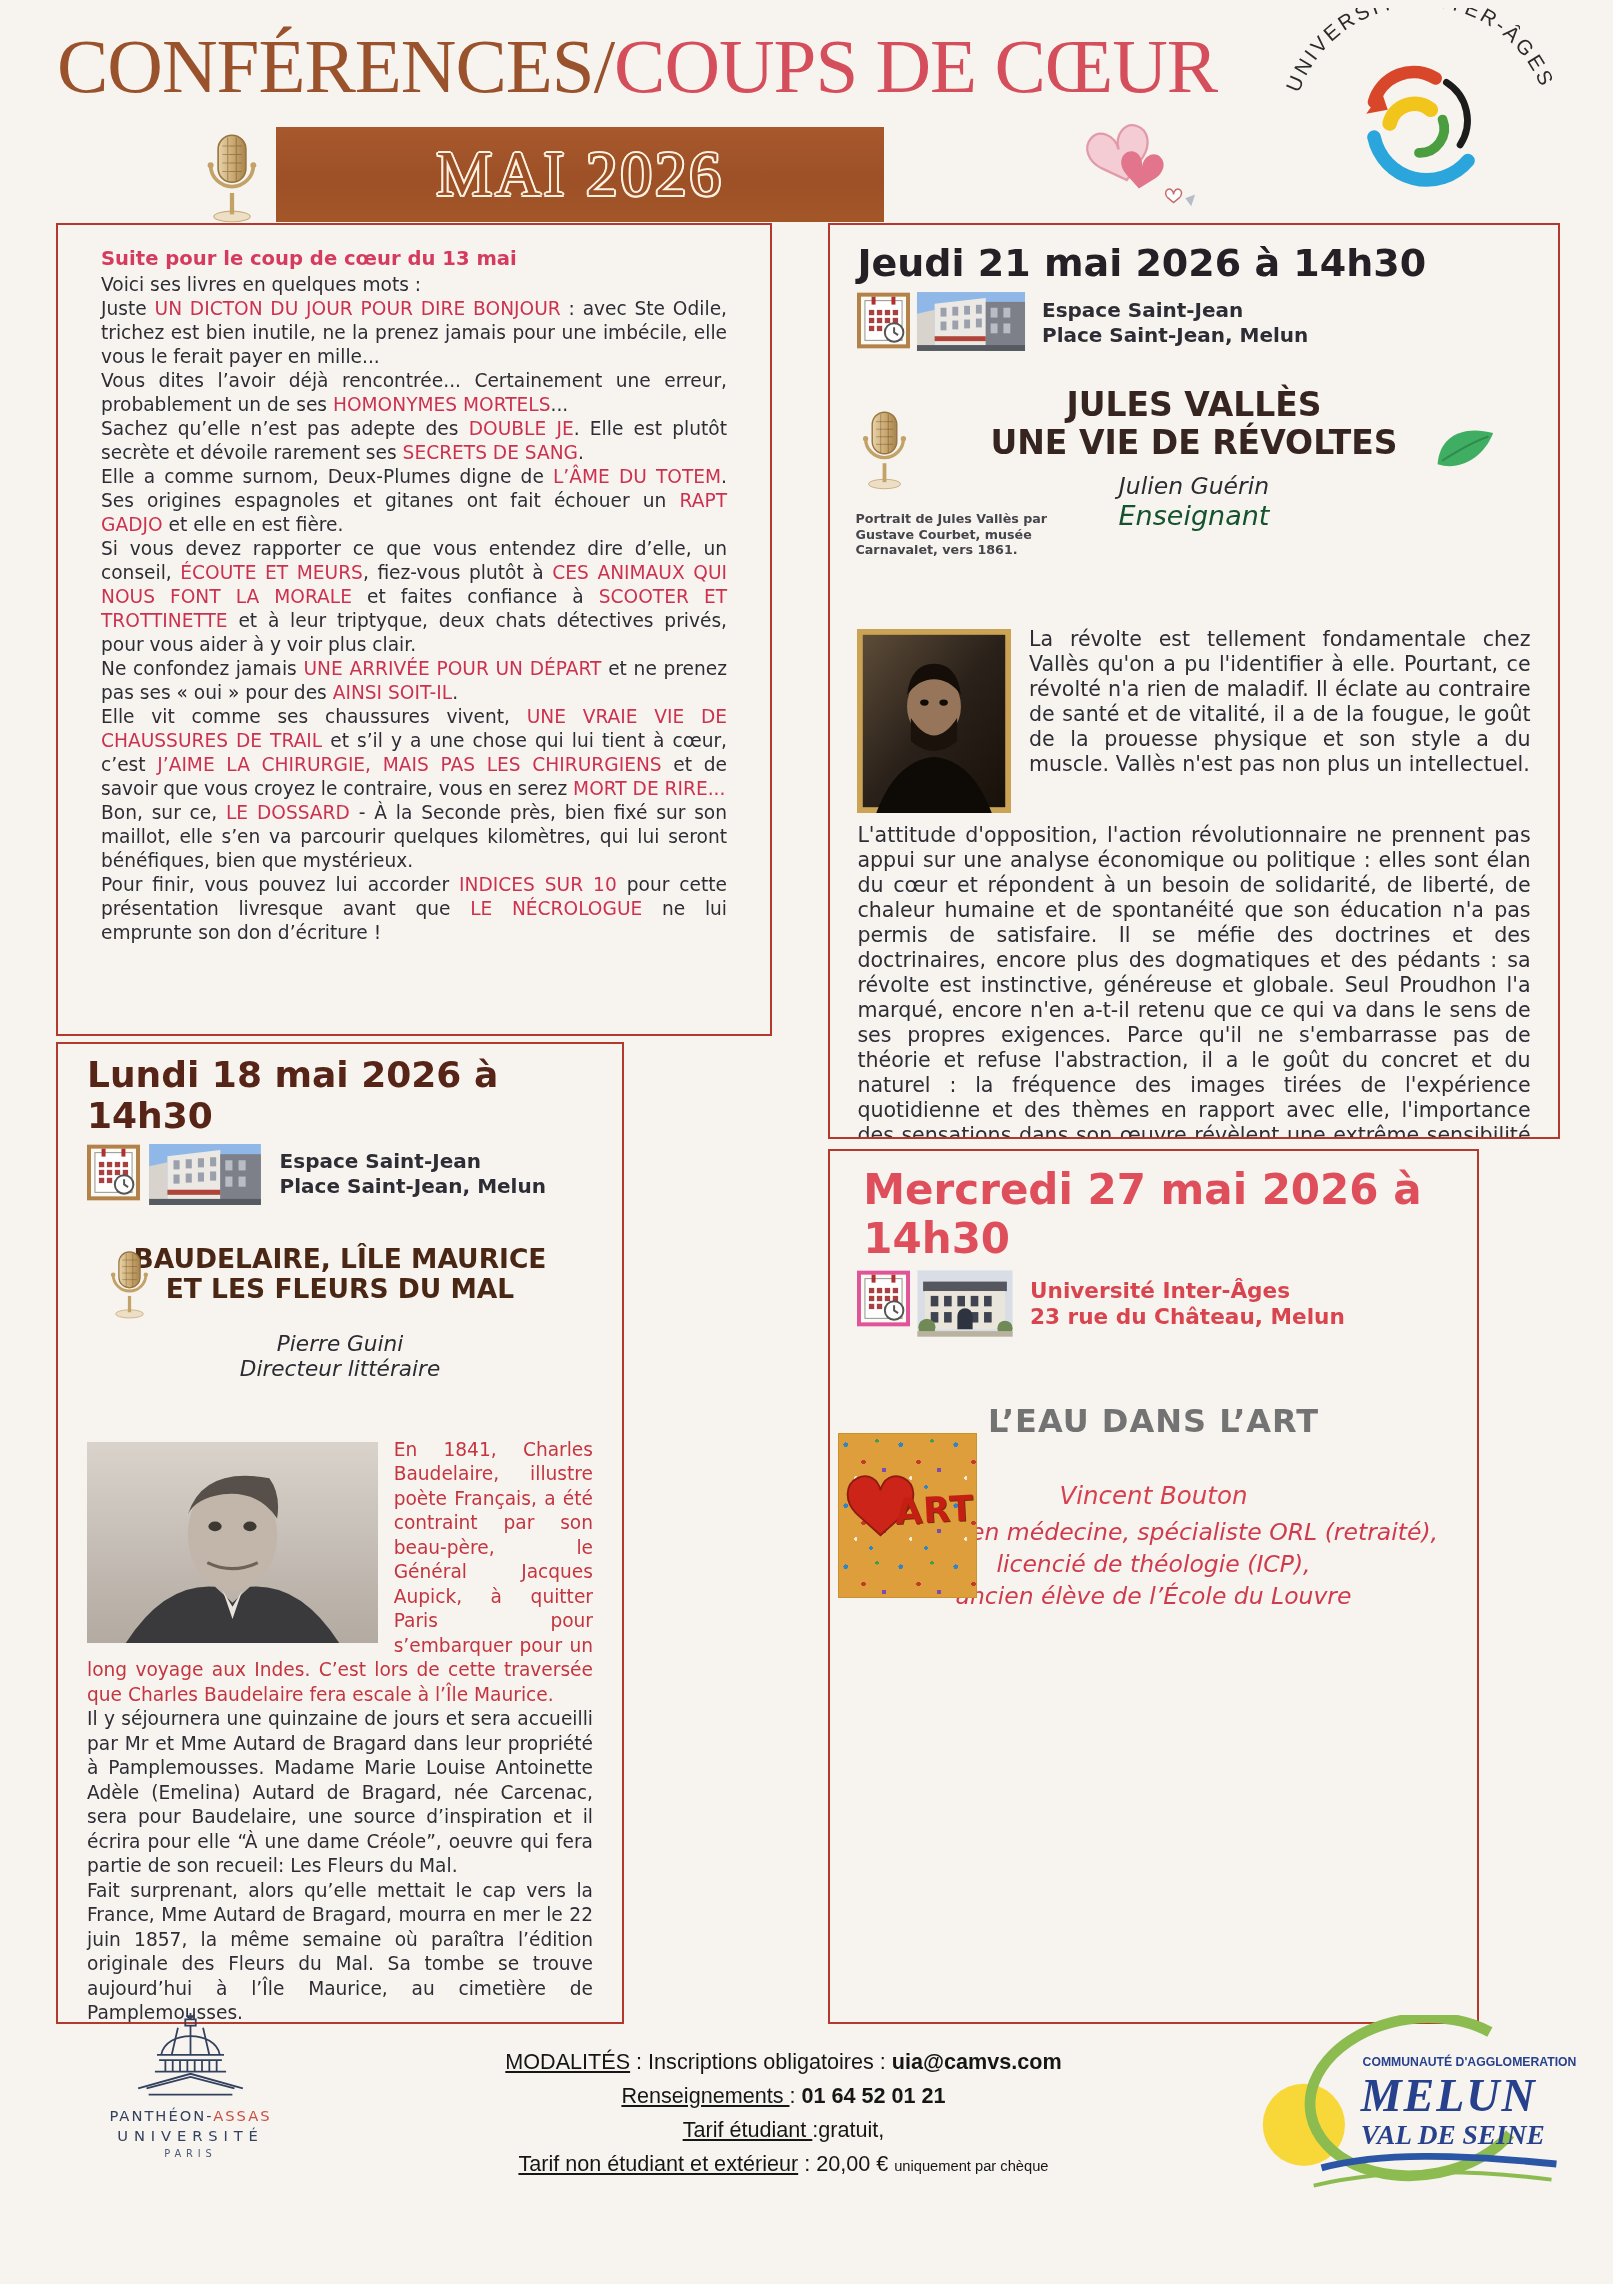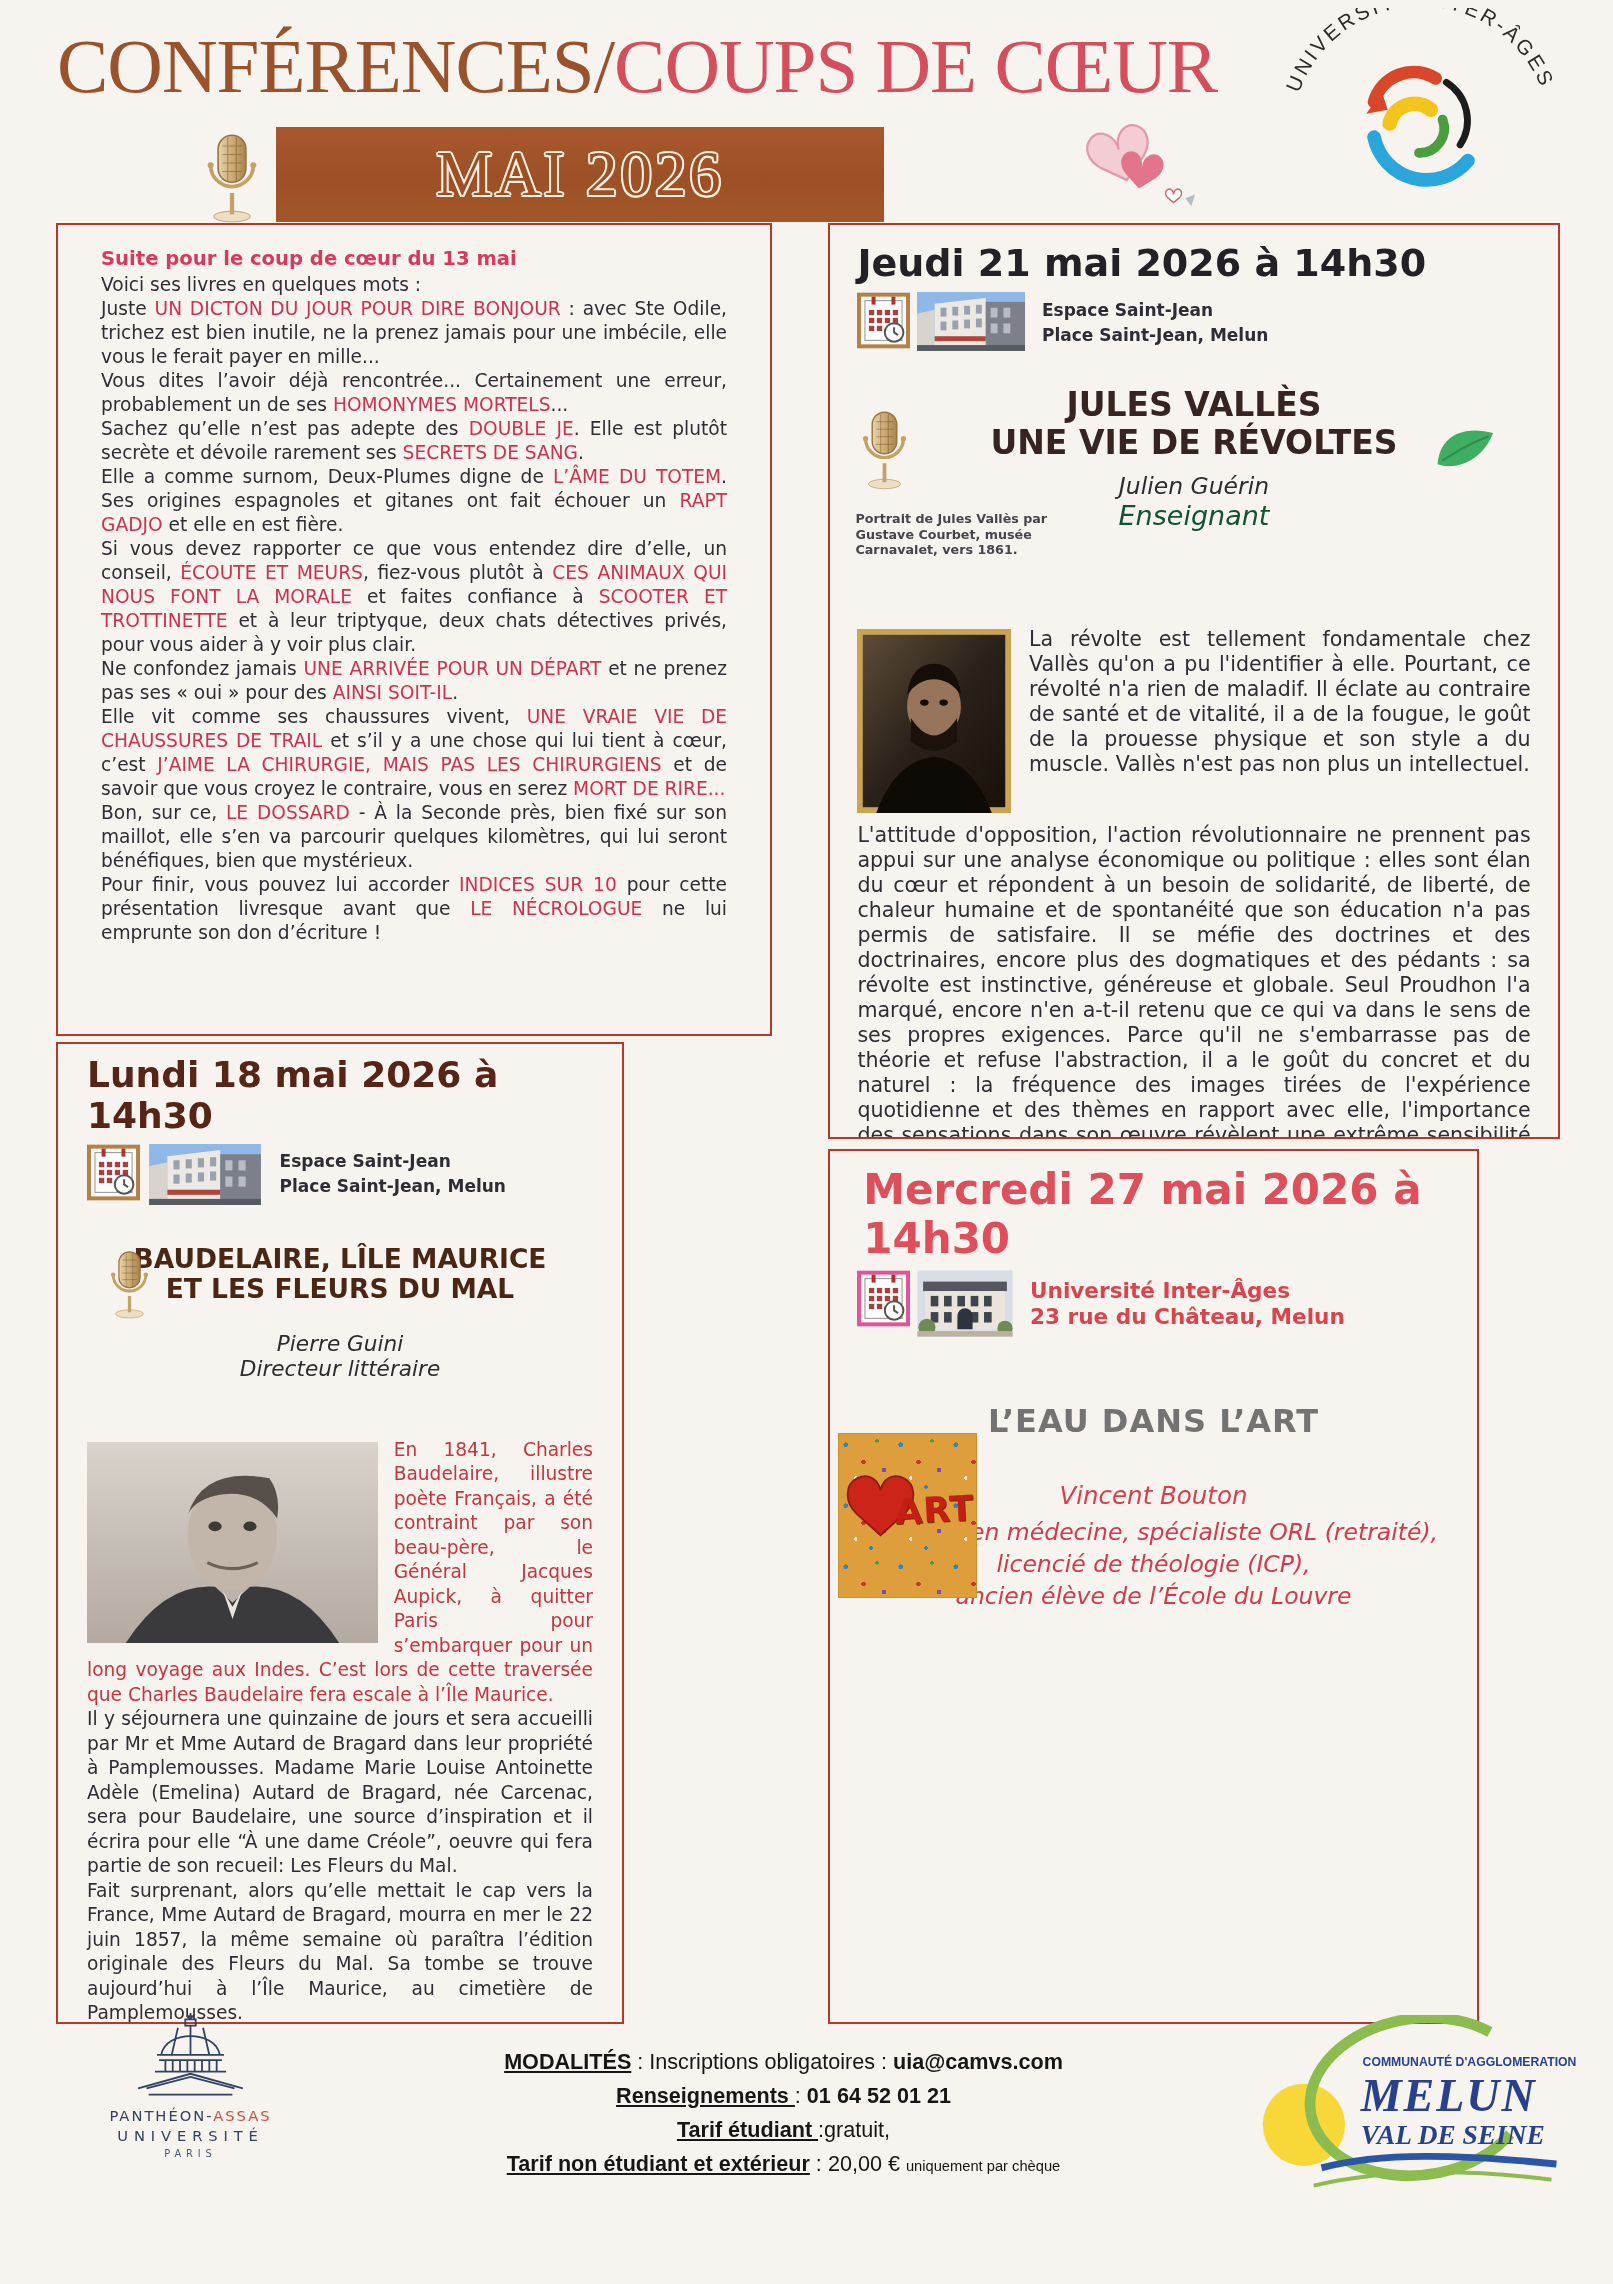--- a/index.html
+++ b/index.html
@@ -34,29 +34,29 @@
   #box-suite{left:56px;top:223px;width:716px;height:813px;padding:21.6px 43px;overflow:hidden;}
   #box-lundi{left:56px;top:1042px;width:568px;height:982px;padding:9.8px 29px;overflow:hidden;}
   #box-jeudi{left:828px;top:223px;width:732px;height:916px;padding:15.7px 27.4px;overflow:hidden;position:absolute;}
   #box-mercredi{left:828px;top:1149px;width:651px;height:875px;padding:13.7px 27.4px;overflow:hidden;}
   
   .suite-heading{color:#d53b5e;font-weight:bold;font-size:19.6px;margin:0 0 3.9px 0;}
   .suite-body{font-size:18.6px;line-height:24px;text-align:justify;}
   .suite-body p{margin:0;}
   .seg-r{color:#cd3150;}
   .seg-b{font-weight:bold;}
-  .seg-bu{font-weight:bold;text-decoration:underline;}
+  .seg-bu{font-weight:normal;text-decoration:underline;}
   .seg-sm{font-size:14.7px;}
   
   .sec-h2{font-weight:bold;margin:0;}
   .icon-row{display:flex;align-items:flex-start;margin-top:7.8px;}
   .cal-icon{width:53px;height:57px;color:#b3824a;flex:0 0 auto;}
   .cal-icon.pink{color:#e0559a;}
   .photo{flex:0 0 auto;margin-left:5.9px;}
-  .venue{margin-left:15.7px;font-weight:bold;font-size:17px;line-height:24.5px;padding-top:5.9px;}
+  .venue{margin-left:15.7px;font-weight:bold;font-size:20px;line-height:24.5px;padding-top:5.9px;}
   .mic{position:absolute;}
   .talk-title{text-align:center;font-weight:bold;margin:0;}
   .speaker{text-align:center;font-style:italic;}
   
   #lundi-h{font-size:36px;color:#572517;}
   #lundi-title{font-size:26.5px;line-height:30px;color:#4a2715;margin-top:39px;}
   #lundi-speaker{font-size:21.6px;margin-top:27.4px;color:#2b2b31;}
   #lundi-role{font-size:21.6px;color:#2b2b31;}
   #lundi-content{margin-top:57px;font-size:18.6px;line-height:24.5px;text-align:justify;}
   #baudelaire-img{float:left;width:291px;height:201px;margin:3.9px 15.7px 5.9px 0;}

